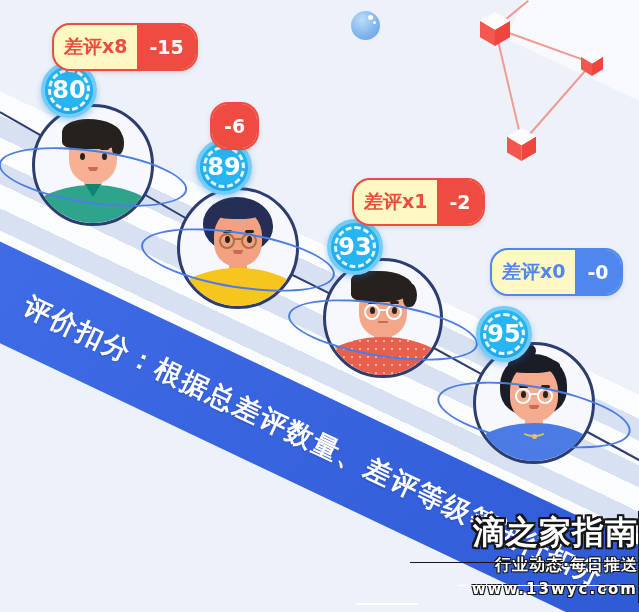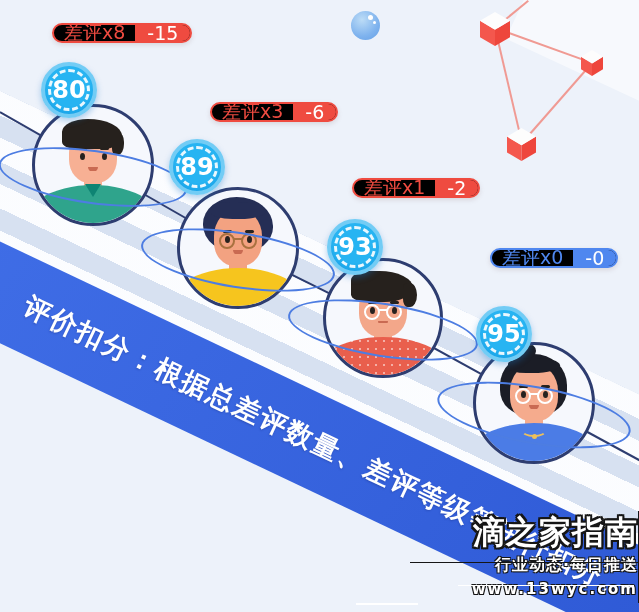--- a/index.html
+++ b/index.html
@@ -85,25 +85,25 @@
   .c1 .orbit{left:-2px;top:150px;width:190px;height:54px;transform:rotate(8deg);}
   .c2 .orbit{left:140px;top:232px;width:196px;height:56px;transform:rotate(9deg);}
   .c3 .orbit{left:287px;top:303px;width:192px;height:54px;transform:rotate(9deg);}
   .c4 .orbit{left:436px;top:386px;width:196px;height:58px;transform:rotate(10deg);}
   .score{position:absolute;width:56px;height:56px;border-radius:50%;box-sizing:border-box;z-index:8;
          background:radial-gradient(circle at 50% 40%,#27b4f2 55%,#0c95e0);border:4px solid #72ccf5;
          display:flex;align-items:center;justify-content:center;color:#fff;font-size:24px;font-weight:bold;
          box-shadow:0 3px 6px rgba(30,120,200,.35);}
   .score::before{content:'';position:absolute;inset:3px;border:3px dashed rgba(255,255,255,.9);border-radius:50%;}
   .c1 .score{left:41px;top:62px;}
-  .c2 .score{left:169px;top:139px;}
+  .c2 .score{left:196px;top:139px;}
   .c3 .score{left:327px;top:219px;}
   .c4 .score{left:476px;top:306px;}
-  .pill{position:absolute;display:flex;align-items:stretch;height:20px;border-radius:18px;overflow:hidden;
-        border:2px solid var(--pc,#ef4b40);background:#000000;box-sizing:border-box;font-weight:normal;z-index:9;
+  .pill{position:absolute;display:flex;align-items:stretch;height:48px;border-radius:18px;overflow:hidden;
+        border:2px solid var(--pc,#ef4b40);background:#fef9c3;box-sizing:border-box;font-weight:bold;z-index:9;
         box-shadow:0 2px 5px rgba(120,90,90,.18);}
   .pill .lab{display:flex;align-items:center;padding:0 10px;color:var(--pc,#ef4b40);font-size:19px;}
   .pill .val{display:flex;align-items:center;justify-content:center;background:var(--pc,#ef4b40);
         color:#fff;font-size:19px;padding:0 12px;}
   .c1 .pill{left:52px;top:23px;}
   .c2 .pill{left:210px;top:102px;}
   .c3 .pill{left:352px;top:178px;}
   .c4 .pill{left:490px;top:248px;}
   
   .banner{position:absolute;left:-20px;top:232px;width:1300px;height:92px;transform:rotate(25.4deg);
@@ -201,21 +201,20 @@
       </div>
       <div class="hair-front"></div>
       <div class="neck"></div>
       <div class="shirt"></div>
     </div>
     <div class="orbit"></div>
     <div class="score">
         <span>89</span>
       </div>
     <div class="pill" style="--pc: #ef4b40;">
-      <span class="lab">差评x3</span>
       <span class="val">-6</span>
     </div>
   </div>
 
   <div class="courier c3" style="--hair: #26211d; --skin: #f3a78a; --shirt: #e95f4d; --accent: #d44b3a; --glass: #ffffff;">
     <div class="avatar">
       <div class="head">
         <div class="brow l"></div>
         <div class="brow r"></div>
         <div class="eye l"></div>

